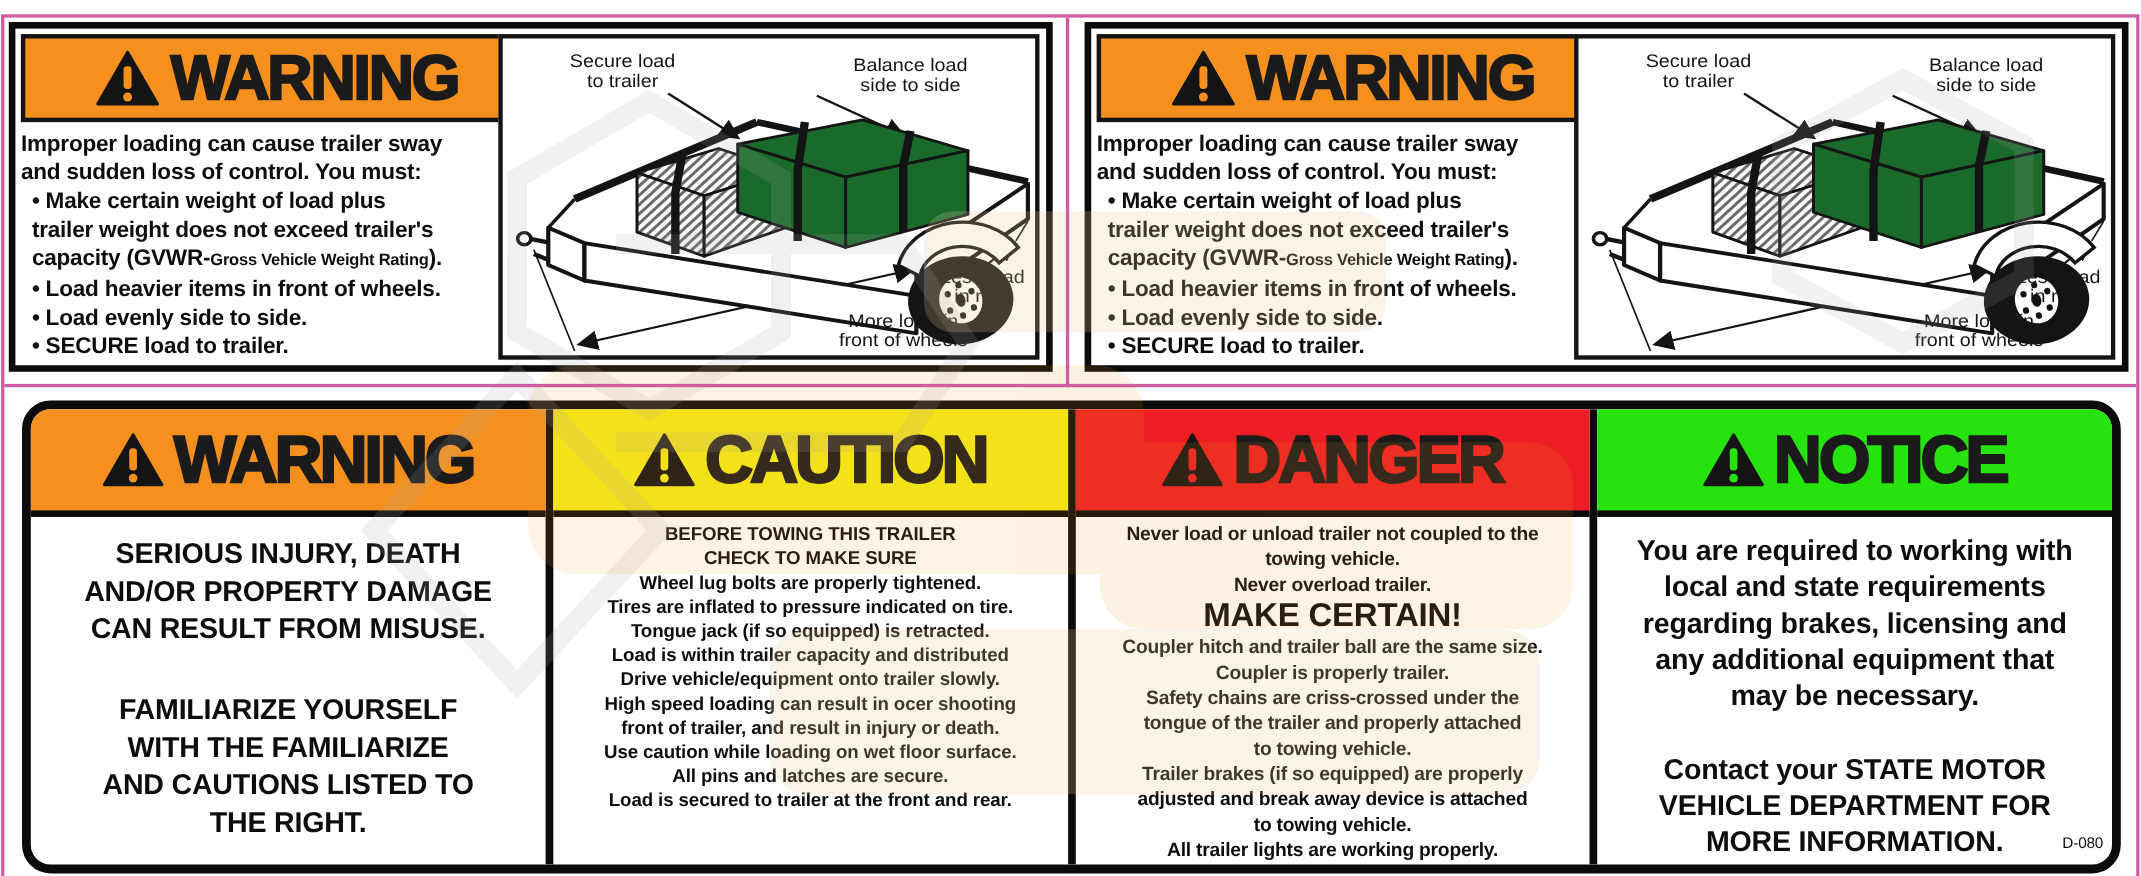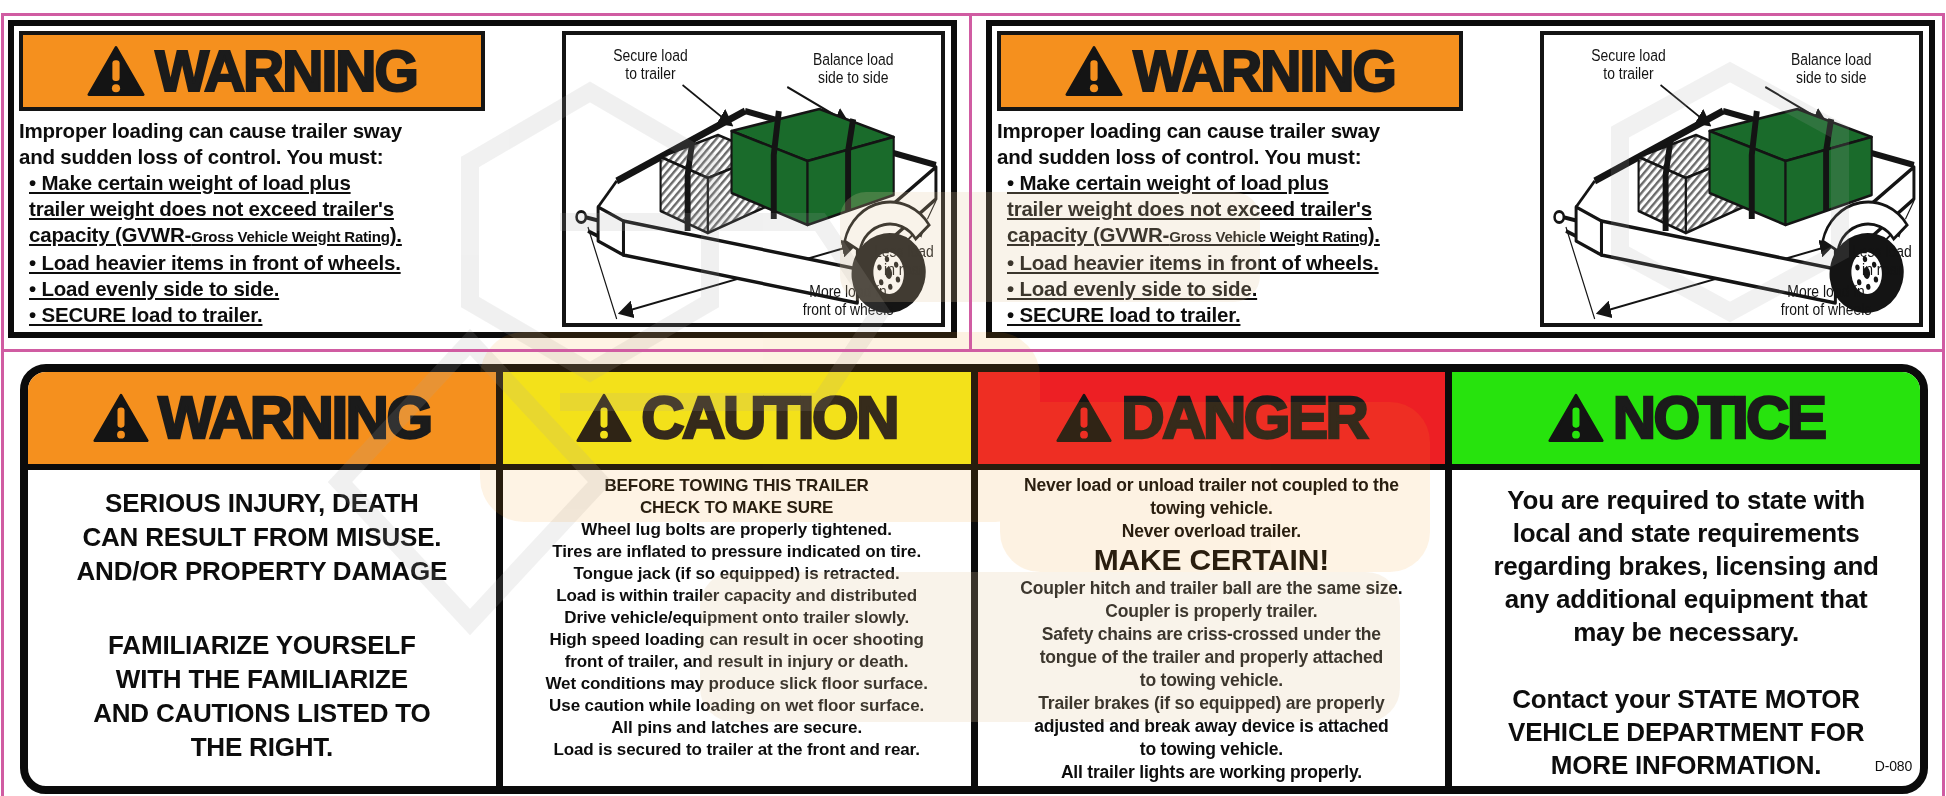--- a/index.html
+++ b/index.html
@@ -14,23 +14,23 @@
   .top-label{position:absolute;top:8px;width:949px;height:318px;background:#fff;
              border:6px solid #0b0b0b;box-sizing:border-box;z-index:2;}
   .tl-left{position:absolute;left:5px;top:5px;width:466px;}
   .tl-header{height:80px;background:#f5901e;border:4px solid #141414;box-sizing:border-box;
              display:flex;align-items:center;justify-content:center;gap:10px;--hc:#f5901e;}
   .hdr-word{font-size:57px;font-weight:900;letter-spacing:-2px;color:#1b1b1b;
             -webkit-text-stroke:2.2px #1b1b1b;line-height:1;}
   .tri-sm{width:58px;height:52px;flex:none;}
   .excl{fill:var(--hc);}
   .tl-body{margin-top:7px;font-size:20.5px;line-height:26px;font-weight:bold;letter-spacing:-0.2px;}
-  .tl-body .ind{padding-left:10px;text-decoration:underline;}
+  .tl-body .ind{padding-left:10px;}
   .gvwr-small{font-size:15px;}
-  .diagram-box{position:absolute;right:6px;top:5px;width:383px;height:296px;
+  .diagram-box{position:absolute;right:6px;top:5px;width:492px;height:296px;
                border:4.5px solid #141414;box-sizing:border-box;background:#fff;}
   .diagram-box svg{position:absolute;inset:0;width:100%;height:100%;}
   .dlabel{font-size:16.5px;fill:#141414;font-weight:500;}
 
   
   .bottom-label{position:absolute;left:20px;top:352px;width:1908px;height:430px;background:#fff;
                 border:8px solid #0b0b0b;border-radius:26px;box-sizing:border-box;
                 display:flex;overflow:hidden;z-index:2;}
   .panel{flex:1 1 0;position:relative;border-right:7px solid #0b0b0b;display:flex;flex-direction:column;min-width:0;}
   .panel:last-child{border-right:none;}
@@ -249,22 +249,22 @@
       <div class="p-header">
         <svg class="tri-lg" viewBox="0 0 64 56">
           <path d="M32 2 L62 54 L2 54 Z" fill="#141414" stroke="#141414" stroke-width="3" stroke-linejoin="round"></path>
           <rect class="excl" x="28" y="16" width="8" height="23" rx="3.5"></rect>
             <circle class="excl" cx="32" cy="47" r="4.5"></circle>
         </svg>
         <span class="p-word">WARNING</span>
       </div>
       <div class="p-body body-warning">
         <div>SERIOUS INJURY, DEATH</div>
+        <div>AND/OR PROPERTY DAMAGE</div>
         <div>CAN RESULT FROM MISUSE.</div>
-        <div>AND/OR PROPERTY DAMAGE</div>
         <div class="para2">FAMILIARIZE YOURSELF</div>
         <div>WITH THE FAMILIARIZE</div>
         <div>AND CAUTIONS LISTED TO</div>
         <div>THE RIGHT.</div>
       </div>
     </div>
 
     <div class="panel" style="--hc:#f3eb1a;">
       <div class="p-header">
         <svg class="tri-lg" viewBox="0 0 64 56">
@@ -277,21 +277,20 @@
       <div class="p-body body-caution">
         <div>BEFORE TOWING THIS TRAILER</div>
         <div>CHECK TO MAKE SURE</div>
         <div>Wheel lug bolts are properly tightened.</div>
         <div>Tires are inflated to pressure indicated on tire.</div>
         <div>Tongue jack (if so equipped) is retracted.</div>
         <div>Load is within trailer capacity and distributed</div>
         <div>Drive vehicle/equipment onto trailer slowly.</div>
         <div>High speed loading can result in ocer shooting</div>
         <div>front of trailer, and result in injury or death.</div>
-        <div>Wet conditions may produce slick floor surface.</div>
         <div>Use caution while loading on wet floor surface.</div>
         <div>All pins and latches are secure.</div>
         <div>Load is secured to trailer at the front and rear.</div>
       </div>
     </div>
 
     <div class="panel" style="--hc:#ed1f24;">
       <div class="p-header">
         <svg class="tri-lg" viewBox="0 0 64 56">
           <path d="M32 2 L62 54 L2 54 Z" fill="#141414" stroke="#141414" stroke-width="3" stroke-linejoin="round"></path>
@@ -320,21 +319,21 @@
     <div class="panel" style="--hc:#27e30d;">
       <div class="p-header">
         <svg class="tri-lg" viewBox="0 0 64 56">
           <path d="M32 2 L62 54 L2 54 Z" fill="#141414" stroke="#141414" stroke-width="3" stroke-linejoin="round"></path>
           <rect class="excl" x="28" y="16" width="8" height="23" rx="3.5"></rect>
             <circle class="excl" cx="32" cy="47" r="4.5"></circle>
         </svg>
         <span class="p-word">NOTICE</span>
       </div>
       <div class="p-body body-notice">
-        <div>You are required to state with</div>
+        <div>You are required to working with</div>
         <div>local and state requirements</div>
         <div>regarding brakes, licensing and</div>
         <div>any additional equipment that</div>
         <div>may be necessary.</div>
         <div class="para2">Contact your STATE MOTOR</div>
         <div>VEHICLE DEPARTMENT FOR</div>
         <div>MORE INFORMATION.</div>
         <div class="d-code">D-080</div>
       </div>
     </div>

